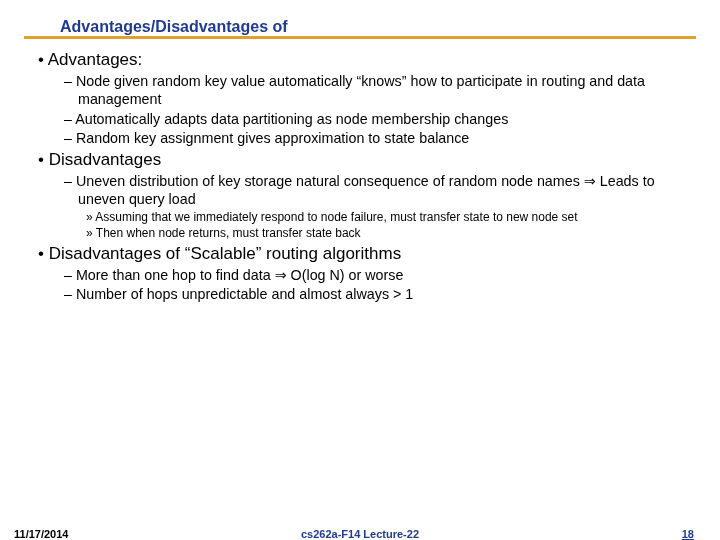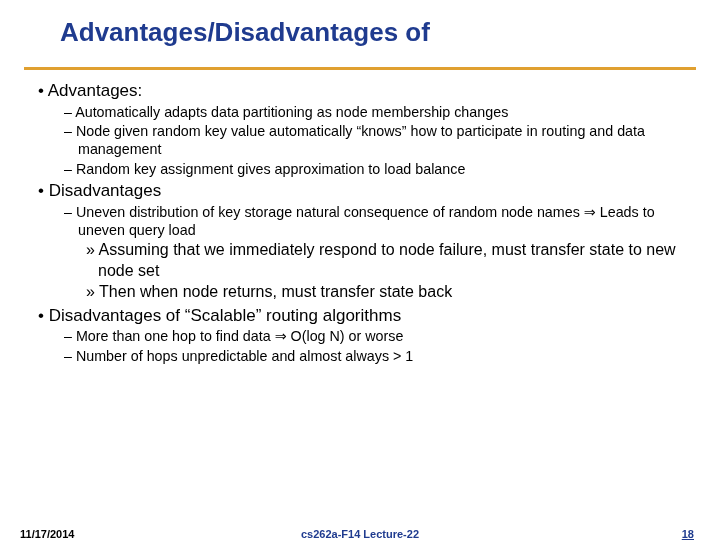--- a/index.html
+++ b/index.html
@@ -5,27 +5,27 @@
   * { margin: 0; padding: 0; box-sizing: border-box; }
   body {
     width: 720px;
     height: 540px;
     background: #ffffff;
     font-family: Arial, Helvetica, sans-serif;
     position: relative;
     padding: 18px 24px 0 24px;
   }
   .title {
-    font-size: 26px;
+    font-size: 16px;
     font-weight: bold;
     color: #1f3b8f;
     line-height: 1.15;
     padding-left: 36px;
     padding-right: 40px;
-    padding-bottom: 19px;
+    padding-bottom: 0;
   }
   .title-underline {
     height: 3px;
     background: #e0a030;
     margin-bottom: 10px;
     margin-top: 0;
   }
   .content {
     font-size: 15px;
     color: #000;
@@ -41,50 +41,50 @@
   .bullet-2 {
     padding-left: 54px;
     text-indent: -14px;
     font-size: 14.3px;
     margin-top: 1px;
   }
   .bullet-2::before { content: "– "; }
   .bullet-3 {
     padding-left: 74px;
     text-indent: -12px;
-    font-size: 16px;
+    font-size: 12px;
     margin-top: 1px;
   }
   .bullet-3::before { content: "» "; }
   .footer {
     position: absolute;
     bottom: 12px;
     left: 0;
     width: 720px;
     font-size: 11px;
     font-weight: bold;
   }
-  .footer-date { position: absolute; left: 20px; color: #000; }
+  .footer-date { position: absolute; left: 14px; color: #000; }
   .footer-center { position: absolute; width: 100%; text-align: center; color: #1f3b8f; }
   .footer-page { position: absolute; right: 26px; color: #1f3b8f; text-decoration: underline; }
 </style>
 </head>
 <body>
 
 <div class="title">
   <span>Advantages/Disadvantages of</span><br>
 </div>
 <div class="title-underline"></div>
 
 <div class="content">
 
   <div class="bullet-1">Advantages:</div>
+  <div class="bullet-2">Node given random key value automatically “knows” how to participate in routing and data management</div>
   <div class="bullet-2">Automatically adapts data partitioning as node membership changes</div>
-  <div class="bullet-2">Node given random key value automatically “knows” how to participate in routing and data management</div>
-  <div class="bullet-2">Random key assignment gives approximation to load balance</div>
+  <div class="bullet-2">Random key assignment gives approximation to state balance</div>
 
   <div class="bullet-1">Disadvantages</div>
   <div class="bullet-2">Uneven distribution of key storage natural consequence of random node names ⇒ Leads to uneven query load</div>
   <div class="bullet-3">Assuming that we immediately respond to node failure, must transfer state to new node set</div>
   <div class="bullet-3">Then when node returns, must transfer state back</div>
 
   <div class="bullet-1">Disadvantages of “Scalable” routing algorithms</div>
   <div class="bullet-2">More than one hop to find data ⇒ O(log N) or worse</div>
   <div class="bullet-2">Number of hops unpredictable and almost always &gt; 1</div>
 

